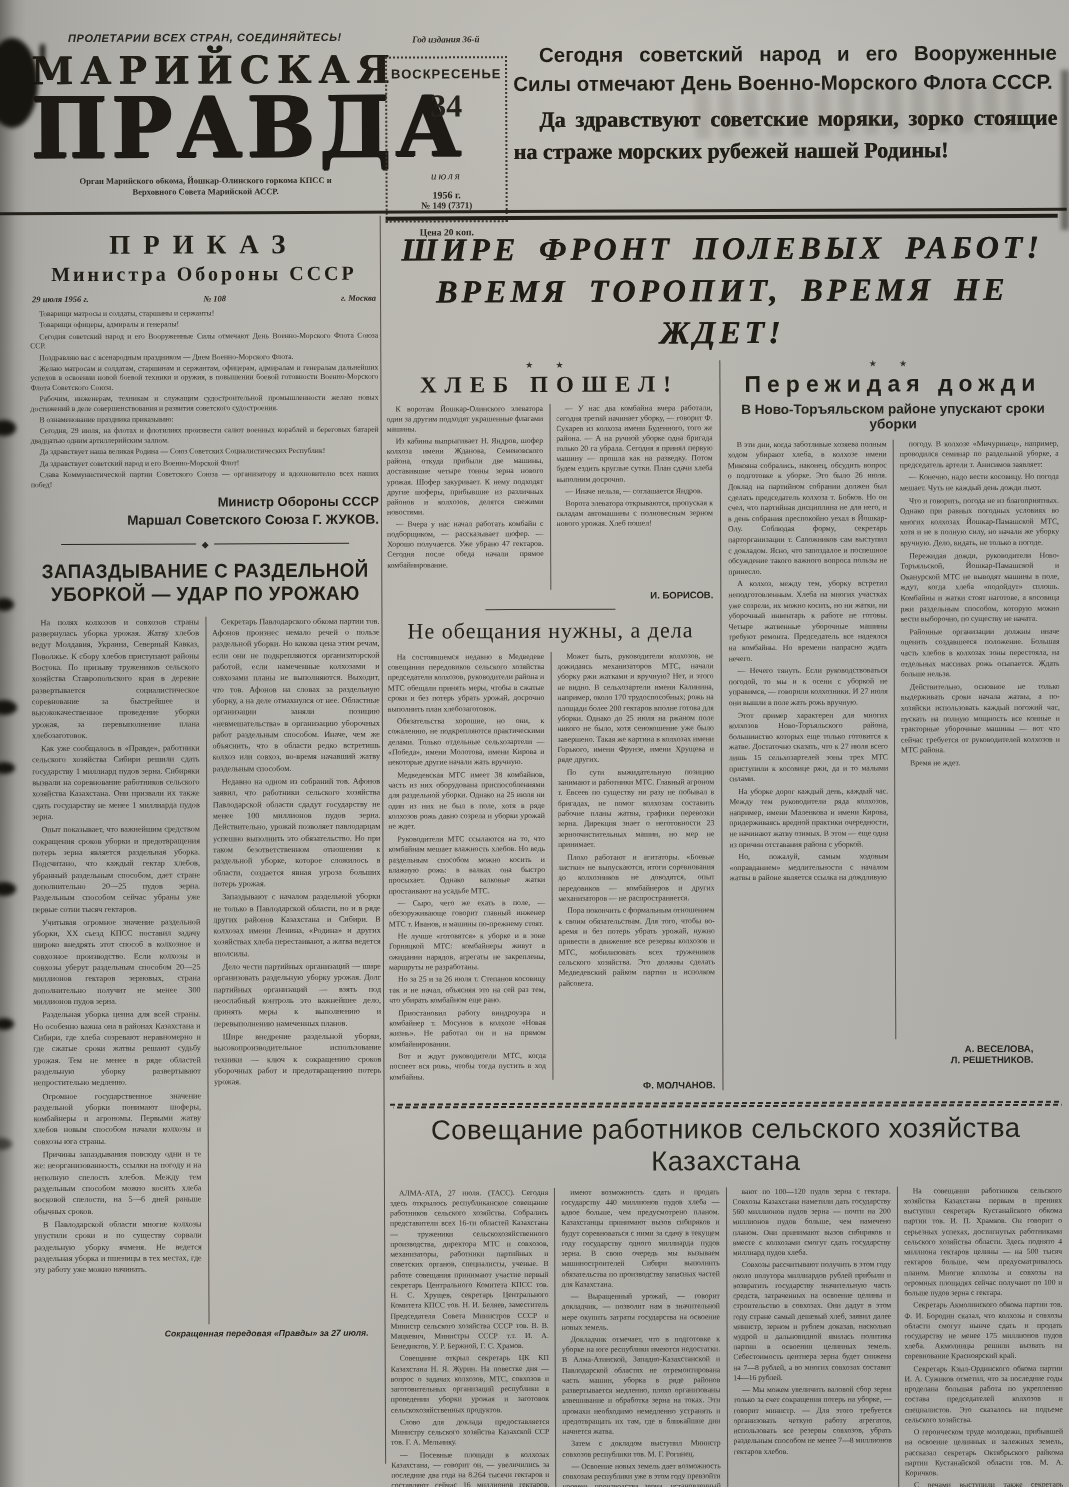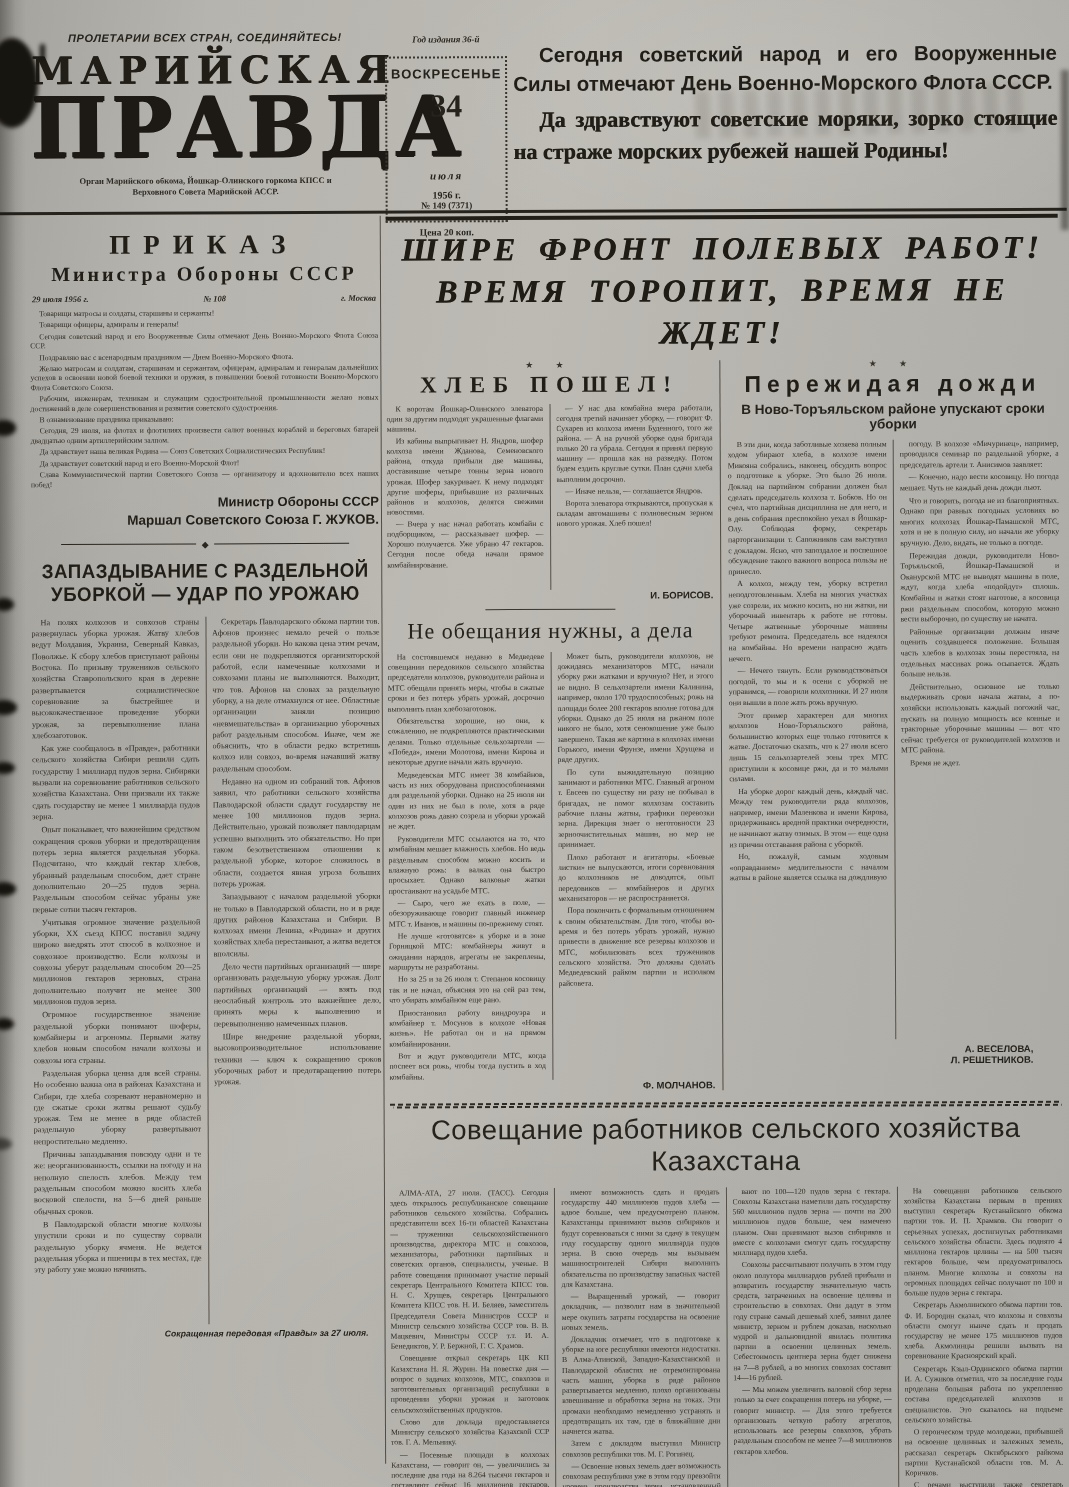--- a/index.html
+++ b/index.html
@@ -27,21 +27,21 @@
       color:#211e18;line-height:1.0;text-shadow:.6px 0 0 #211e18;}
   .title2{font-family:"DejaVu Serif",serif;font-weight:bold;font-size:80px;letter-spacing:5px;
       color:#1d1a15;line-height:.95;transform:scaleY(1.05);
       text-shadow:1.2px 0 0 #1d1a15,-1.2px 0 0 #1d1a15,0 1px 0 #1d1a15;}
   .organ{font-size:8.5px;font-weight:bold;color:#2e2a24;margin-top:10px;line-height:1.35;padding:0 28px;}
   .datewrap{position:absolute;left:388px;top:34px;width:122px;text-align:center;}
   .edyear{font-size:9px;font-weight:bold;font-style:italic;margin-bottom:12px;color:#2a2620;}
   .datebox{border:2px dotted #3a362e;padding:8px 4px 10px;color:#26231d;}
   .d-weekday{font-family:"Liberation Sans",sans-serif;font-weight:bold;font-size:13px;letter-spacing:1px;}
   .d-day{font-size:32px;font-weight:bold;margin:6px 0 4px;}
-  .d-month{font-style:italic;font-weight:bold;font-size:11px;letter-spacing:2px;margin-bottom:8px;margin-top:45px;}
+  .d-month{font-style:italic;font-weight:normal;font-size:11px;letter-spacing:2px;margin-bottom:8px;margin-top:45px;}
   .d-year{font-weight:bold;font-size:10px;}
   .d-issue{font-weight:bold;font-size:9px;}
   .price{font-size:9.5px;font-weight:bold;margin-top:5px;color:#2a2620;}
   .announce{position:absolute;left:516px;top:40px;width:544px;color:#211e18;}
   .a1{font-family:"Liberation Sans",sans-serif;font-weight:bold;font-size:20.5px;line-height:1.42;
       margin:0 0 6px;text-indent:26px;text-align:justify;}
   .a2{font-weight:bold;font-size:22px;line-height:1.45;margin:0;text-indent:26px;text-align:justify;
       text-shadow:.5px 0 0 #211e18;}
   .hrule-main{position:absolute;left:0;right:0;top:210px;height:3px;background:#26231d;}
   .vrule-main{position:absolute;left:382px;top:215px;height:1248px;width:1px;background:#514c44;}
@@ -163,22 +163,22 @@
       <div class="ed-title">
         <div>ЗАПАЗДЫВАНИЕ С РАЗДЕЛЬНОЙ</div>
         <div>УБОРКОЙ — УДАР ПО УРОЖАЮ</div>
       </div>
       <div class="two ed-body">
         <div class="colm bt">
             <p>На полях колхозов и совхозов страны развернулась уборка урожая. Жатву хлебов ведут Молдавия, Украина, Северный Кавказ, Поволжье. К сбору хлебов приступают районы Востока. По призыву тружеников сельского хозяйства Ставропольского края в деревне развертывается социалистическое соревнование за быстрейшее и высококачественное проведение уборки урожая, за перевыполнение плана хлебозаготовок.</p>
             <p>Как уже сообщалось в «Правде», работники сельского хозяйства Сибири решили сдать государству 1 миллиард пудов зерна. Сибиряки вызвали на соревнование работников сельского хозяйства Казахстана. Они призвали их также сдать государству не менее 1 миллиарда пудов зерна.</p>
             <p>Опыт показывает, что важнейшим средством сокращения сроков уборки и предотвращения потерь зерна является раздельная уборка. Подсчитано, что каждый гектар хлебов, убранный раздельным способом, дает стране дополнительно 20—25 пудов зерна. Раздельным способом сейчас убраны уже первые сотни тысяч гектаров.</p>
             <p>Учитывая огромное значение раздельной уборки, ХХ съезд КПСС поставил задачу широко внедрять этот способ в колхозное и совхозное производство. Если колхозы и совхозы уберут раздельным способом 20—25 миллионов гектаров зерновых, страна дополнительно получит не менее 300 миллионов пудов зерна.</p>
+            <p>Раздельная уборка ценна для всей страны. Но особенно важна она в районах Казахстана и Сибири, где хлеба созревают неравномерно и где сжатые сроки жатвы решают судьбу урожая. Тем не менее в ряде областей раздельную уборку развертывают непростительно медленно.</p>
             <p>Огромное государственное значение раздельной уборки понимают шоферы, комбайнеры и агрономы. Первыми жатву хлебов новым способом начали колхозы и совхозы юга страны.</p>
-            <p>Раздельная уборка ценна для всей страны. Но особенно важна она в районах Казахстана и Сибири, где хлеба созревают неравномерно и где сжатые сроки жатвы решают судьбу урожая. Тем не менее в ряде областей раздельную уборку развертывают непростительно медленно.</p>
             <p>Причины запаздывания повсюду одни и те же: неорганизованность, ссылки на погоду и на неполную спелость хлебов. Между тем раздельным способом можно косить хлеба восковой спелости, на 5—6 дней раньше обычных сроков.</p>
             <p>В Павлодарской области многие колхозы упустили сроки и по существу сорвали раздельную уборку ячменя. Не ведется раздельная уборка и пшеницы в тех местах, где эту работу уже можно начинать.</p>
           </div>
         <div class="vr"></div>
         <div class="colm bt">
             <p>Секретарь Павлодарского обкома партии тов. Афонов произнес немало речей о пользе раздельной уборки. Но какова цена этим речам, если они не подкрепляются организаторской работой, если намеченные колхозами и совхозами планы не выполняются. Выходит, что тов. Афонов на словах за раздельную уборку, а на деле отмахнулся от нее. Областные организации заняли позицию «невмешательства» в организацию уборочных работ раздельным способом. Иначе, чем же объяснить, что в области редко встретишь колхоз или совхоз, во-время начавший жатву раздельным способом.</p>
             <p>Недавно на одном из собраний тов. Афонов заявил, что работники сельского хозяйства Павлодарской области сдадут государству не менее 100 миллионов пудов зерна. Действительно, урожай позволяет павлодарцам успешно выполнить это обязательство. Но при таком безответственном отношении к раздельной уборке, которое сложилось в области, создается явная угроза больших потерь урожая.</p>
             <p>Запаздывают с началом раздельной уборки не только в Павлодарской области, но и в ряде других районов Казахстана и Сибири. В колхозах имени Ленина, «Родина» и других хозяйствах хлеба перестаивают, а жатва ведется вполсилы.</p>
             <p>Дело чести партийных организаций — шире организовать раздельную уборку урожая. Долг партийных организаций — взять под неослабный контроль это важнейшее дело, принять меры к выполнению и перевыполнению намеченных планов.</p>
             <p>Шире внедрение раздельной уборки, высокопроизводительное использование техники — ключ к сокращению сроков уборочных работ и предотвращению потерь урожая.</p>

